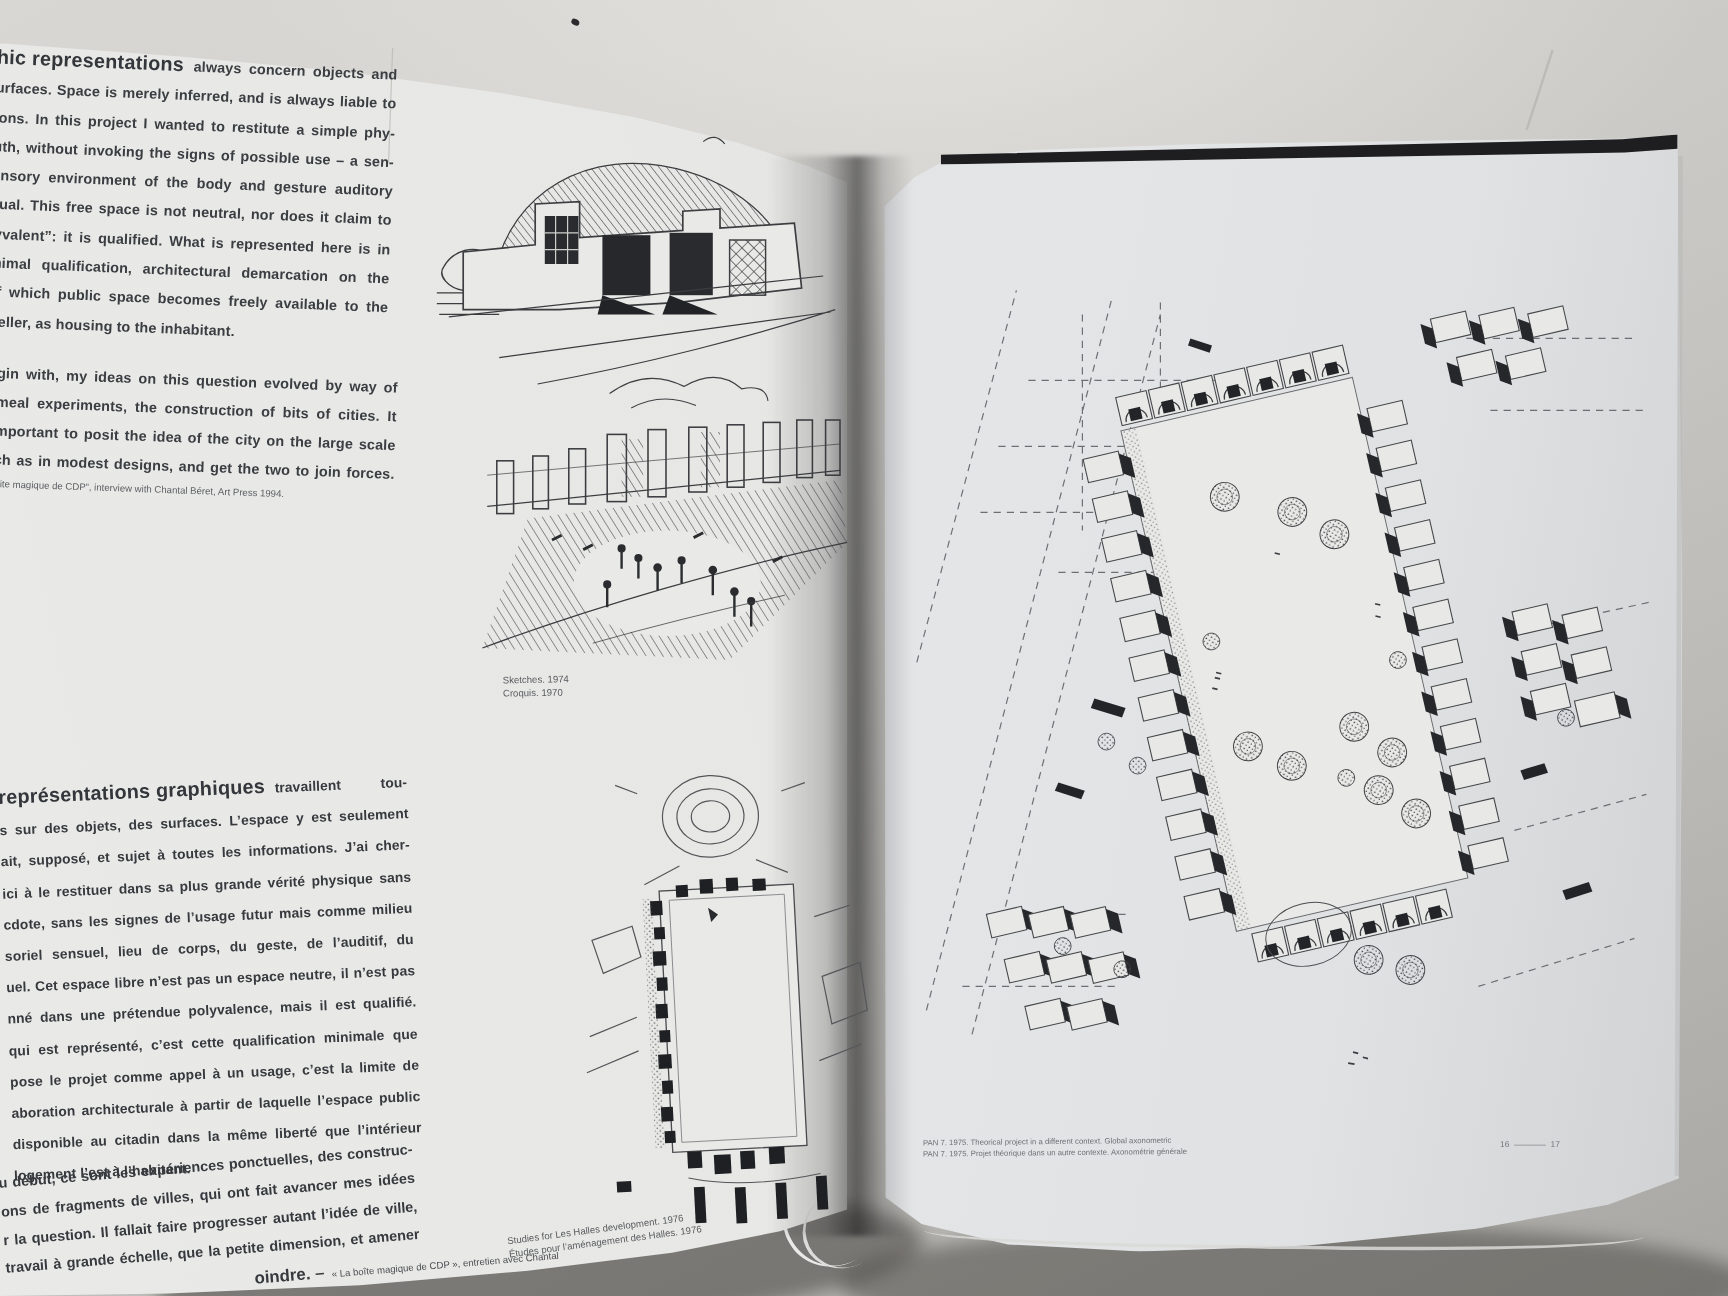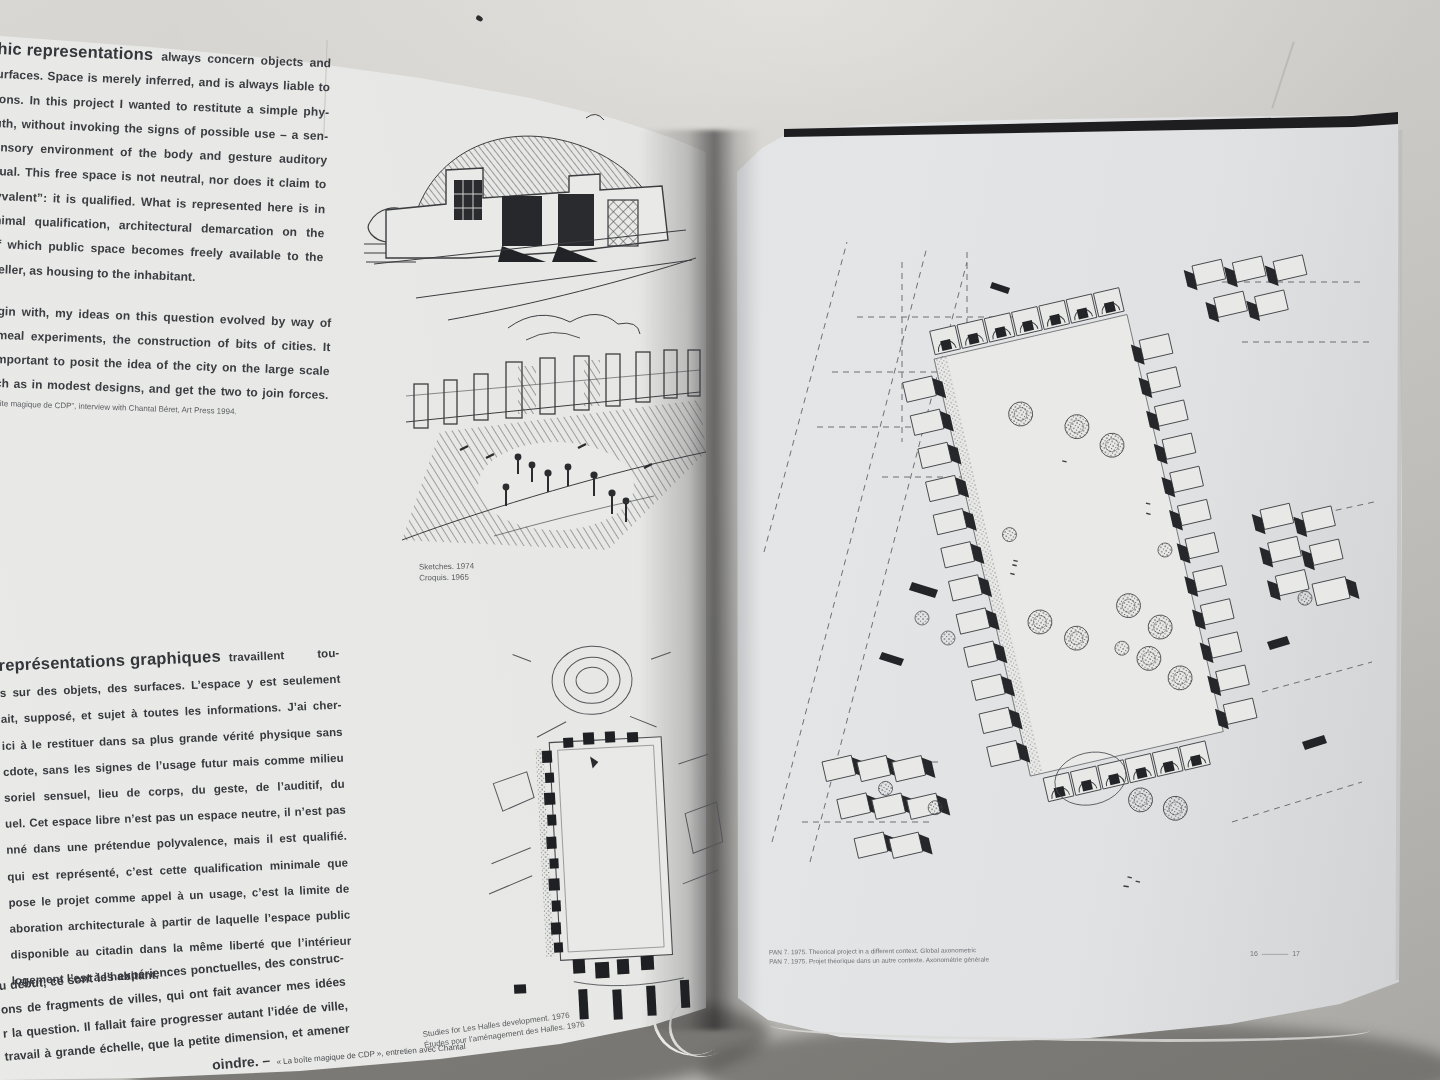--- a/index.html
+++ b/index.html
@@ -126,21 +126,21 @@
       <div class="jline">meal experiments, the construction of bits of cities. It</div>
       <div class="jline">mportant to posit the idea of the city on the large scale</div>
       <div class="jline">ch as in modest designs, and get the two to join forces.</div>
     </div>
 </div>
 
 <div class="abs txt footnote">ite magique de CDP”, interview with Chantal Béret, Art Press 1994.</div>
 
 <div class="abs caption cap-sketches">
   <div>Sketches. 1974</div>
-  <div>Croquis. 1965</div>
+  <div>Croquis. 1970</div>
 </div>
 
 <div class="abs txt block-fr">
   <div class="lead-line">
     <span class="lead">représentations graphiques</span>
     <span class="lead-rest">travaillent tou-</span>
   </div>
   <div>
       <div class="jline">s sur des objets, des surfaces. L’espace y est seulement</div>
       <div class="jline">ait, supposé, et sujet à toutes les informations. J’ai cher-</div>

